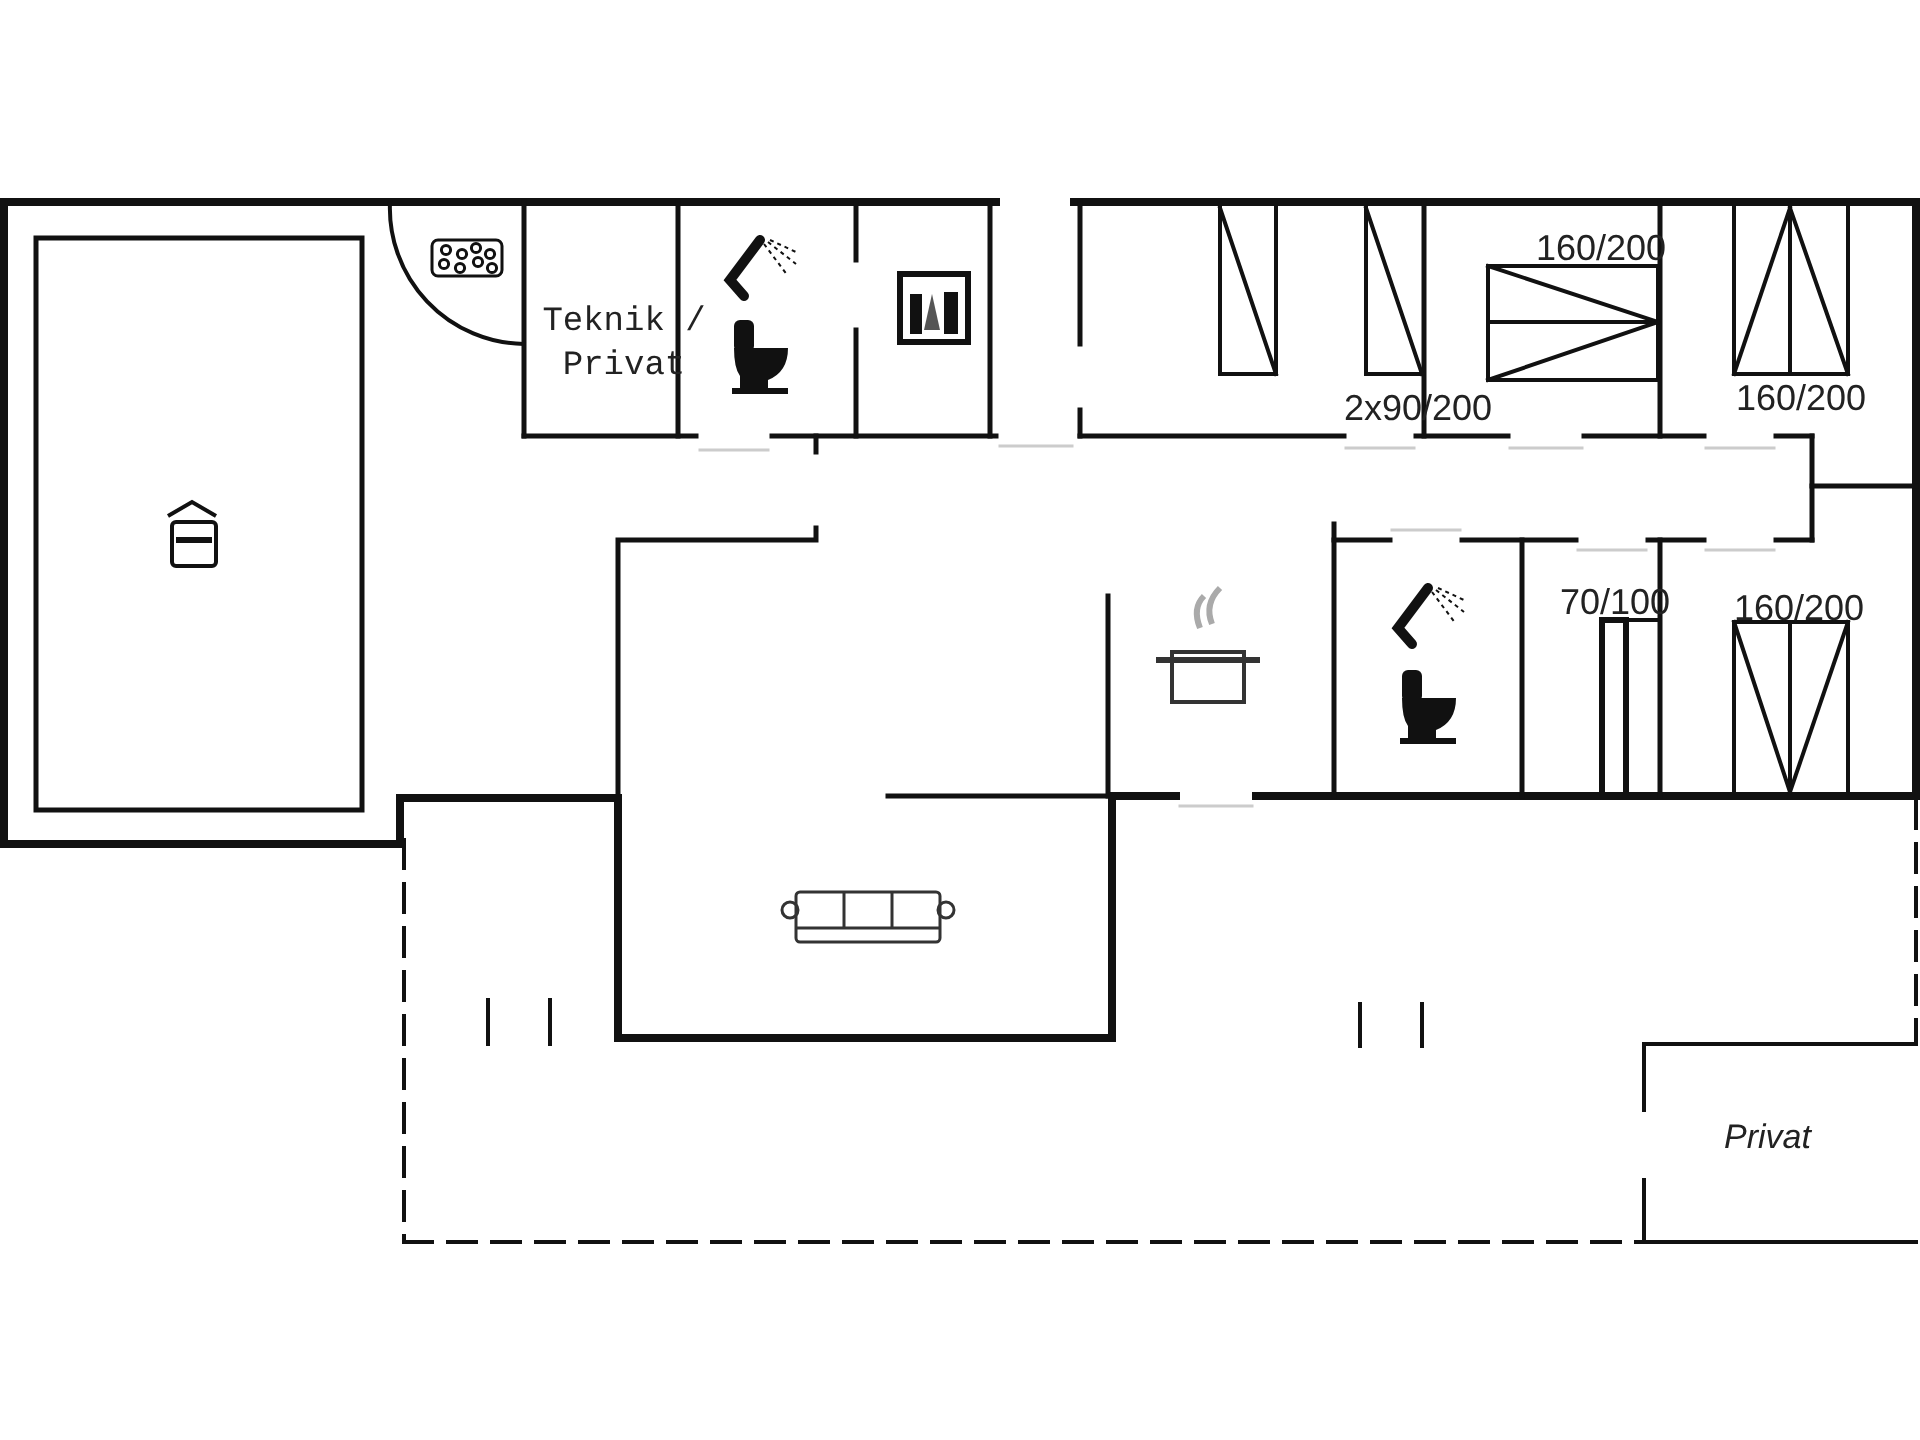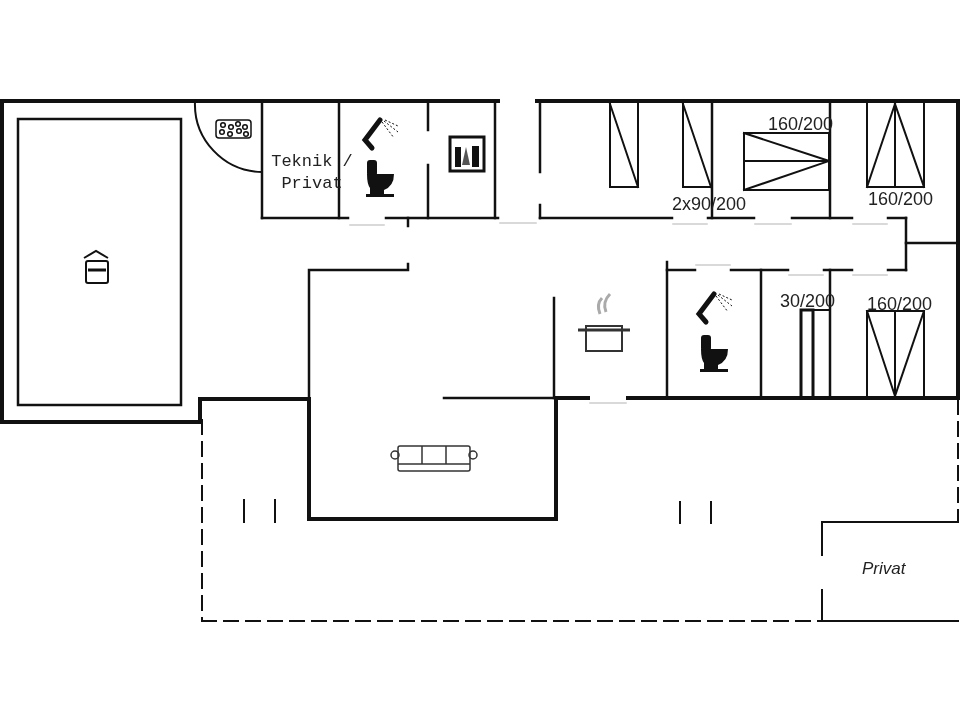--- a/index.html
+++ b/index.html
@@ -188,15 +188,15 @@
   </g>
 </svg>
 
 <div class="lbl room-label" style="left:264px;top:151px;width:96px;font-family:Liberation Mono, monospace;">
   <div>Teknik /</div>
   <div>Privat</div>
 </div>
 <div class="lbl bed-label" style="left:630px;top:194px;margin-left:42px;">2x90/200</div>
 <div class="lbl bed-label" style="left:768px;top:114px;">160/200</div>
 <div class="lbl bed-label" style="left:868px;top:189px;">160/200</div>
-<div class="lbl bed-label" style="left:780px;top:291px;">30/200</div>
+<div class="lbl bed-label" style="left:780px;top:291px;">70/100</div>
 <div class="lbl bed-label" style="left:867px;top:294px;">160/200</div>
 <div class="lbl privat" style="left:862px;top:559px;">Privat</div>
 
 </body></html>

